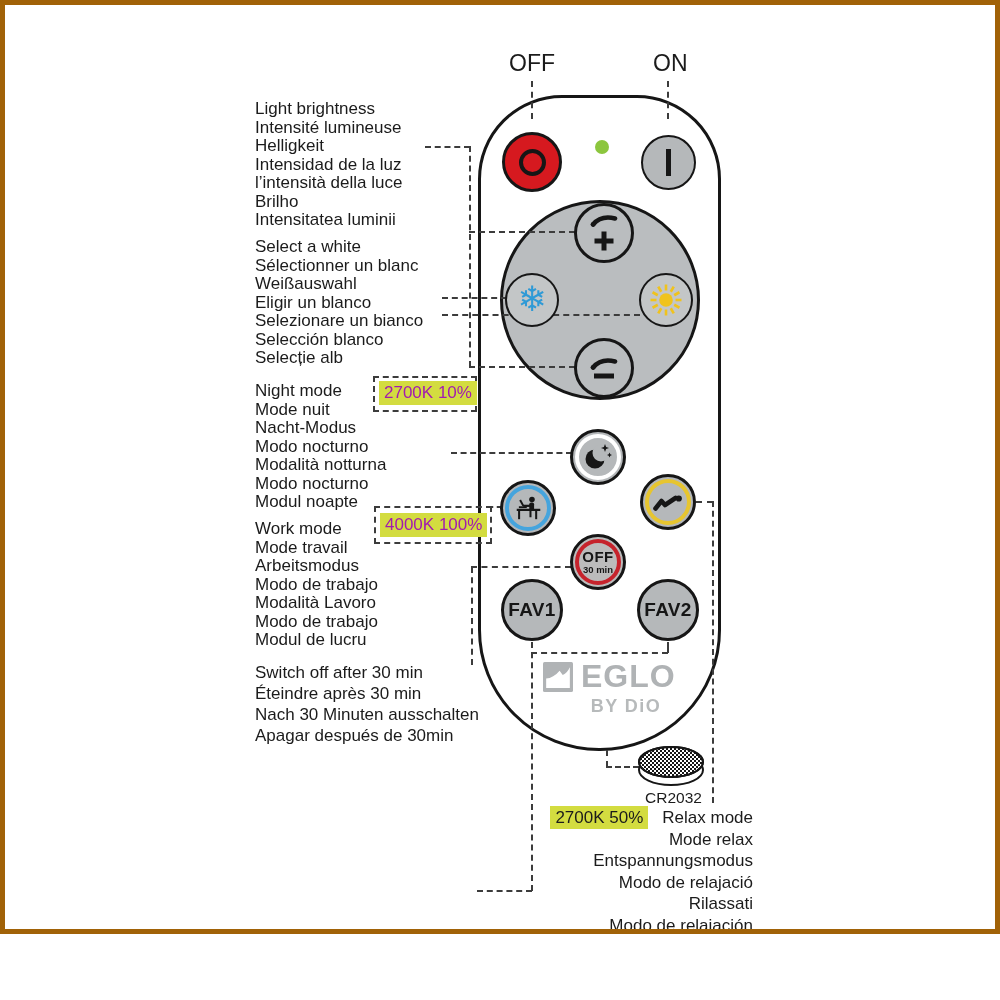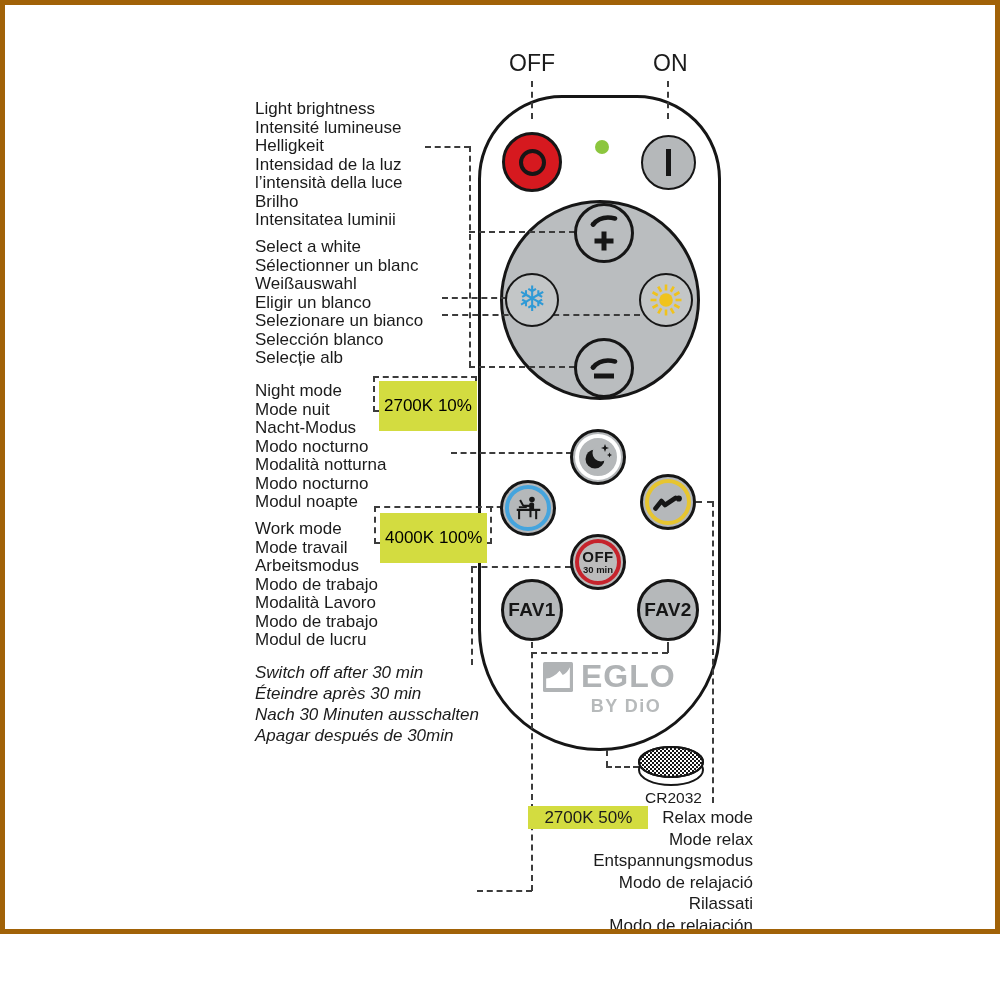--- a/index.html
+++ b/index.html
@@ -32,26 +32,26 @@
   .led{position:absolute;left:590px;top:135px;width:14px;height:14px;border-radius:50%;
        background:#8cc63e;z-index:4;}
   .snow{font-family:"DejaVu Sans",sans-serif;font-size:35px;color:#2f9ad6;line-height:1;margin-top:-2px;}
   .offtimer-txt{text-align:center;line-height:1;color:#161616;position:relative;z-index:2;}
   .offtimer-txt .l1{font-size:15px;font-weight:800;letter-spacing:0.5px;}
   .offtimer-txt .l2{font-size:9.5px;font-weight:700;margin-top:1px;}
   .fav-label{font-size:19px;font-weight:800;color:#161616;letter-spacing:0.3px;}
 
   
   .ann{position:absolute;font-size:17px;line-height:18.5px;white-space:nowrap;z-index:6;}
-  .ann.wide{line-height:21px;font-style:italic;}
+  .ann.wide{line-height:21px;}
   .ann.fav{line-height:19px;}
   .ann.relax{line-height:21.5px;text-align:right;}
-  .badge{position:absolute;background:#d3dc40;color:#000000;font-size:17px;
-         padding:15px 5px;white-space:nowrap;z-index:7;}
-  .badge-inline{background:#d3dc40;padding:2px 16px;margin-right:14px;}
+  .badge{position:absolute;background:#d3dc40;color:#a21caf;font-size:17px;
+         padding:2px 5px;white-space:nowrap;z-index:7;}
+  .badge-inline{background:#d3dc40;padding:2px 5px;margin-right:14px;}
   .toplabel{position:absolute;font-size:23px;color:#1b1b1b;z-index:6;}
 
   
   .brand{position:absolute;z-index:5;}
   .brand-row{display:flex;align-items:center;gap:8px;}
   .brand-name{font-size:32px;font-weight:800;color:#b0b3b5;letter-spacing:1px;}
   .brand-by{position:absolute;left:575px;top:691px;width:92px;text-align:center;
             font-size:18px;font-weight:700;color:#b7babb;letter-spacing:1.5px;z-index:5;}
   .battery{position:absolute;left:630px;top:728px;z-index:6;}
   .batt-label{position:absolute;left:640px;top:784px;font-size:15.5px;color:#1b1b1b;z-index:6;}

